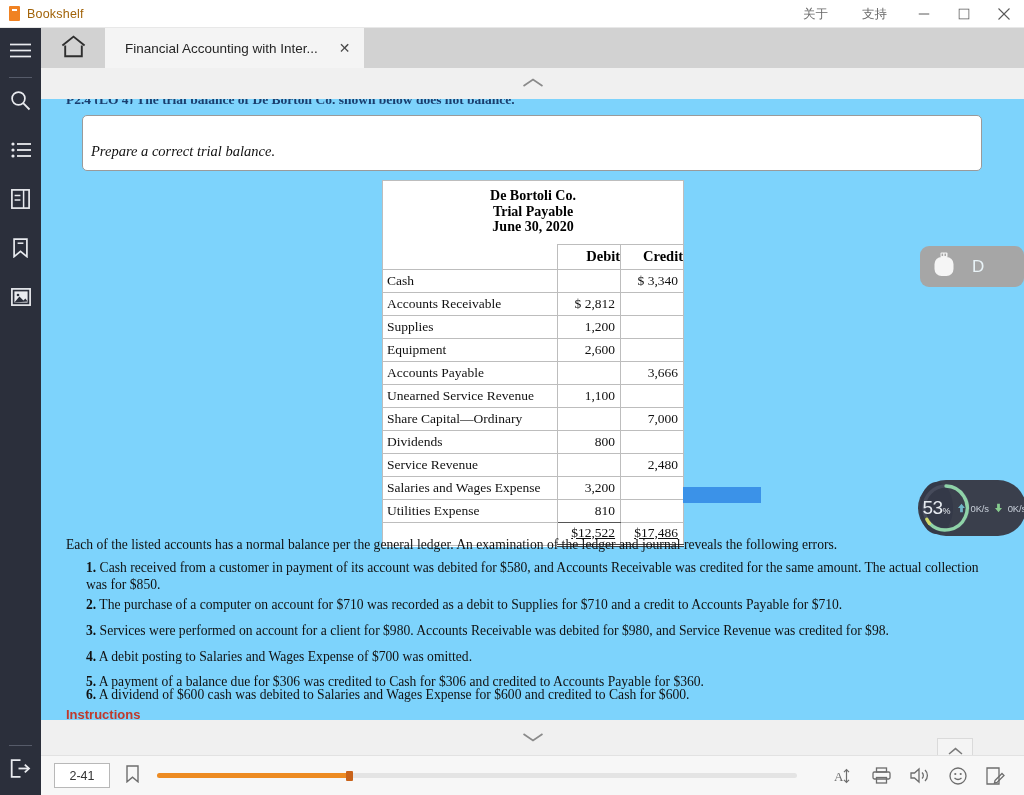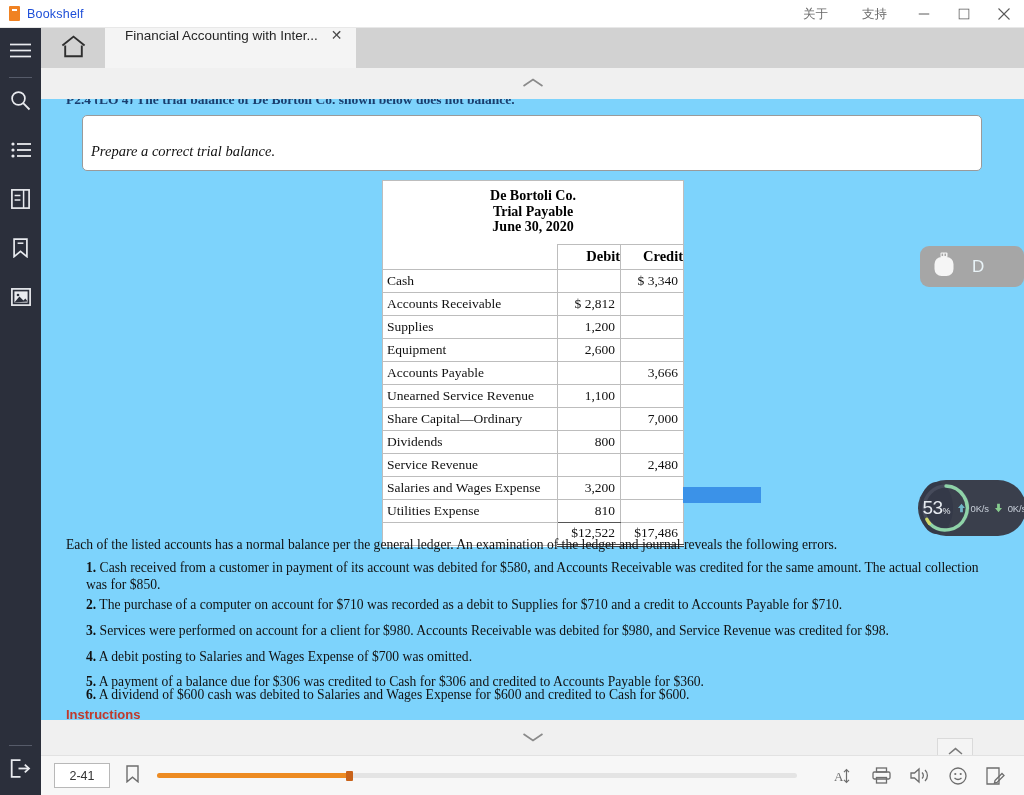--- a/index.html
+++ b/index.html
@@ -20,21 +20,21 @@
   }
   .tb-brand { display: flex; align-items: center; gap: 7px; padding-left: 9px; }
   .tb-booklet {
     width: 11px; height: 15px; background: #f08222;
     border-radius: 1px; position: relative;
   }
   .tb-booklet::after {
     content: ""; position: absolute; left: 3px; top: 3px;
     width: 5px; height: 2px; background: #ffffff;
   }
-  .tb-title { font-size: 12.5px; color: #1d4ed8; letter-spacing: .2px; }
+  .tb-title { font-size: 12.5px; color: #a16207; letter-spacing: .2px; }
   .tb-right { margin-left: auto; display: flex; align-items: center; height: 28px; }
   .tb-menu {
     font-size: 12.5px; color: #6a6a6a;
     padding: 0 17px; line-height: 28px; cursor: default;
   }
   .tb-win { width: 40px; height: 28px; position: relative; cursor: default; }
   .tb-win svg { position: absolute; left: 50%; top: 50%; transform: translate(-50%,-50%); }
 
   
   .rail {
@@ -56,21 +56,21 @@
     width: 983px; height: 40px;
     background: #d2d2d2;
     display: flex; align-items: flex-end;
   }
   .home-btn {
     width: 64px; height: 40px; background: #d2d2d2;
     display: flex; align-items: center; justify-content: center; cursor: default;
   }
   .doc-tab {
     height: 40px; background: #f4f4f4;
-    display: flex; align-items: flex-start; gap: 13px;
+    display: flex; align-items: center; gap: 21px;
     padding: 0 13px 0 20px; max-width: 270px; cursor: default;
   }
   .doc-tab-label {
     font-size: 13.5px; color: #262626;
     white-space: nowrap; overflow: hidden; text-overflow: ellipsis;
   }
   .tab-close { font-size: 14px; color: #4a4a4a; cursor: default; line-height: 1; }
 
   .topbar {
     position: absolute; left: 41px; top: 68px;
@@ -129,20 +129,21 @@
   .tb-colhead.blank { border-left: none !important; border-top: none !important; }
   .tb-row td { font-size: 13.5px; color: #111; padding: 3px 5px 3px 4px; height: 21.5px; }
   .c-acct { text-align: left; width: 176px; }
   .c-num  { text-align: right; width: 63px; }
   .rule-single { border-bottom: 1.6px solid #555 !important; }
   .tot td { padding-top: 2px; padding-bottom: 3px; }
   .tot .c-acct { border-left: none !important; border-bottom: none !important; }
   .dbl {
     border-bottom: 3px double #444 !important;
     font-size: 13.5px;
+    text-decoration: underline;
   }
 
   .blue-sel {
     position: absolute; left: 642px; top: 388px;
     width: 78px; height: 16px; background: #3b92e8;
   }
 
   
   .para {
     position: absolute; left: 25px; width: 930px;

